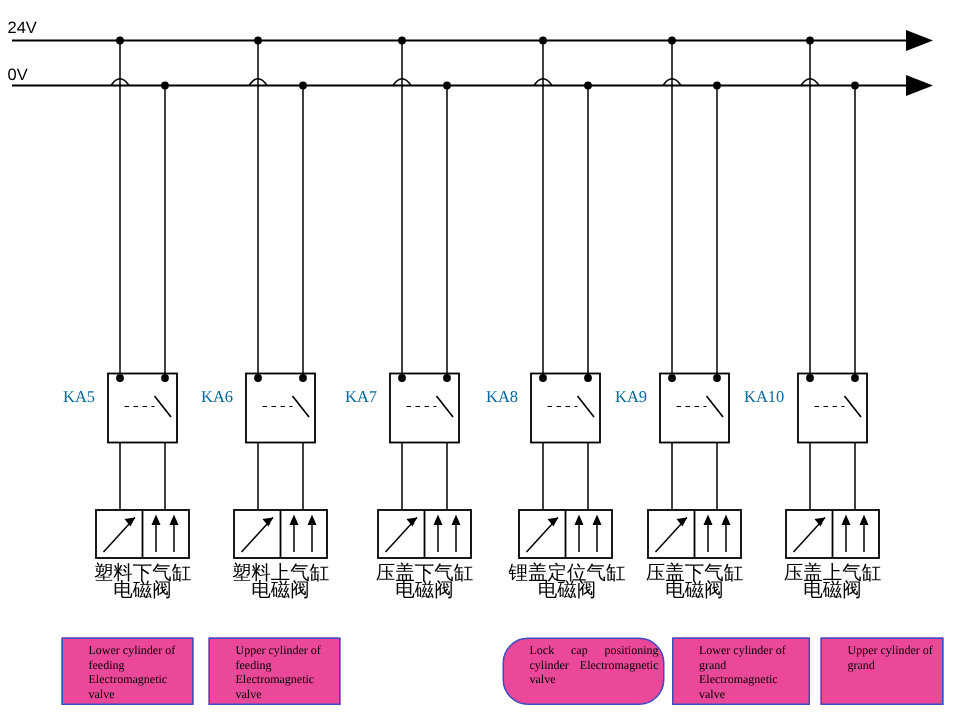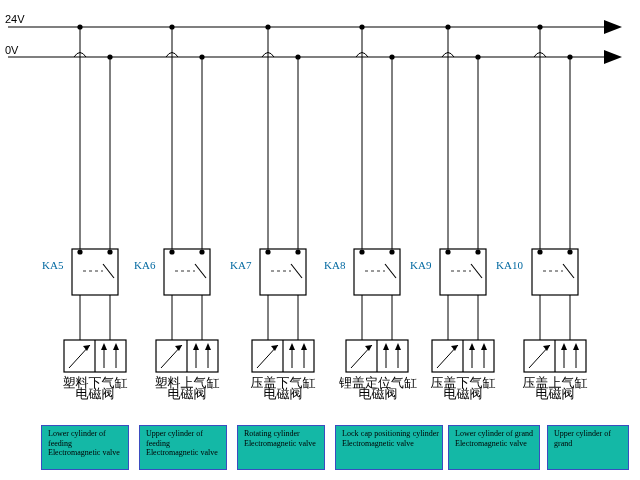--- a/index.html
+++ b/index.html
@@ -36,22 +36,22 @@
     white-space:nowrap;
   }
   .en-box{
     position:absolute;
     box-sizing:border-box;
     border:1px solid #3b4cc0;
     font-family:"Liberation Serif", serif;
     font-size:8px;
     line-height:9.5px;
     color:#000;
-    padding:3px 3px 2px 6px;
-    background:#14b8a6;
+    padding:3px 3px 2px 17px;
+    background:#ec4899;
     overflow:hidden;
   }
   .en-box.justify{text-align:justify;}
 </style>
 </head>
 <body>
 
 <div id="stage">
 
   <svg width="640" height="480" viewBox="0 0 640 480">
@@ -247,18 +247,17 @@
     <div>压盖下气缸</div>
     <div>电磁阀</div>
   </div>
   <div class="cn-label" style="left:520px;top:377px;width:70px;">
     <div>压盖上气缸</div>
     <div>电磁阀</div>
   </div>
 
   <div class="en-box" style="left:41px;top:425px;width:88px;height:45px;">Lower cylinder of feeding Electromagnetic valve</div>
   <div class="en-box" style="left:139px;top:425px;width:88px;height:45px;">Upper cylinder of feeding Electromagnetic valve</div>
-  <div class="en-box" style="left:237px;top:425px;width:88px;height:45px;">Rotating cylinder Electromagnetic valve</div>
-  <div class="en-box justify" style="left:335px;top:425px;width:108px;height:45px;">Lock cap positioning cylinder Electromagnetic valve</div>
+  <div class="en-box justify" style="left:335px;top:425px;width:108px;height:45px;border-radius:17px;">Lock cap positioning cylinder Electromagnetic valve</div>
   <div class="en-box" style="left:547px;top:425px;width:82px;height:45px;">Upper cylinder of grand</div>
   <div class="en-box" style="left:448px;top:425px;width:92px;height:45px;">Lower cylinder of grand Electromagnetic valve</div>
 
 </div>
 
 </body></html>

